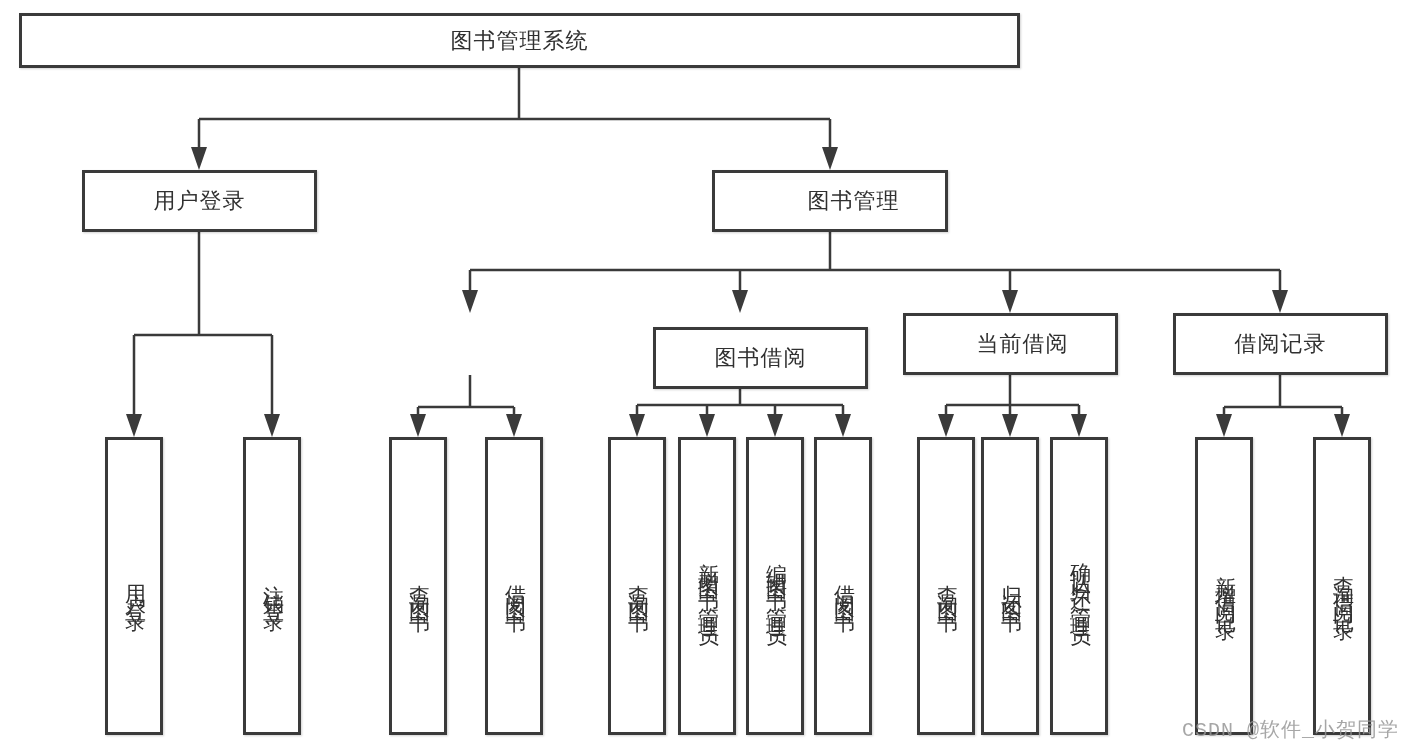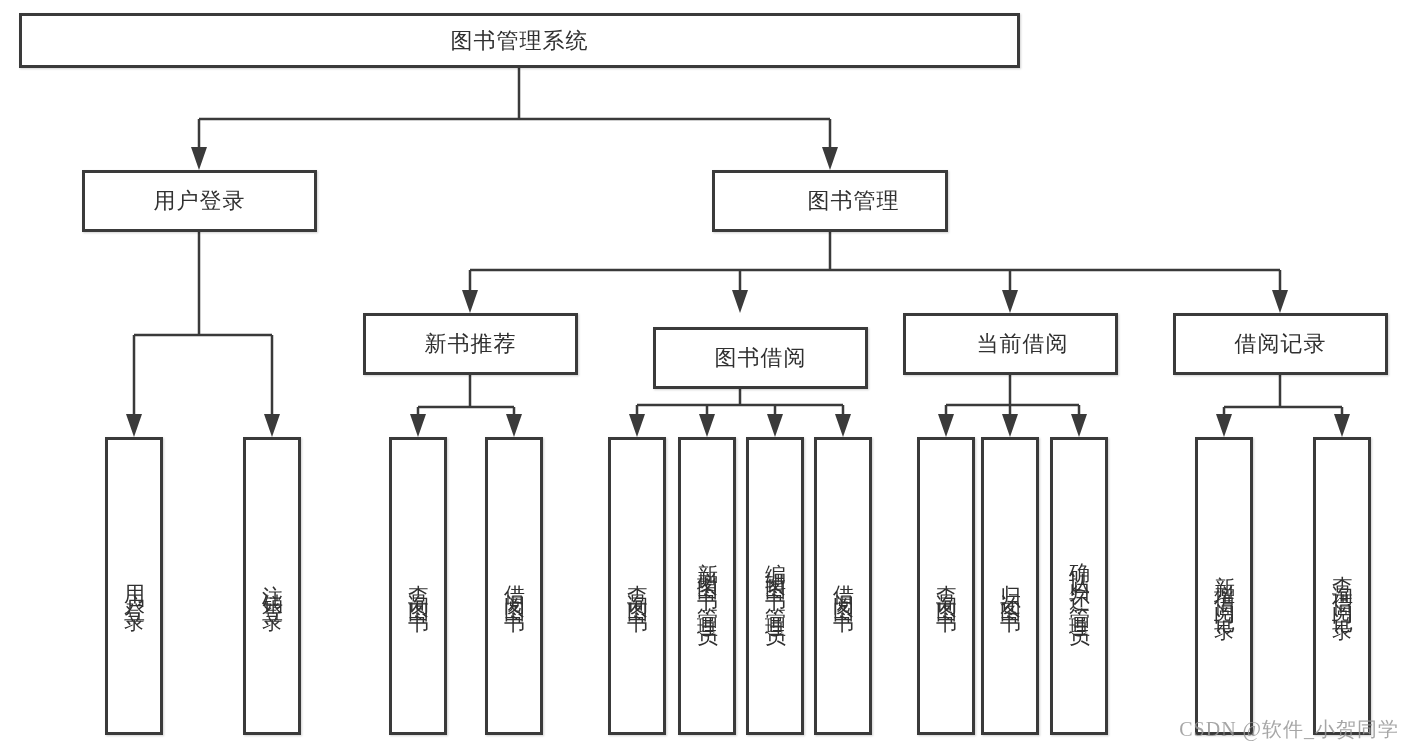--- a/index.html
+++ b/index.html
@@ -1,20 +1,20 @@
 <!DOCTYPE html>
 <html><head>
 <meta charset="utf-8">
 <style>
   html,body{margin:0;padding:0;background:#ffffff;}
   .stage{
     position:relative;
     width:1405px;height:747px;
     background:#ffffff;
-    font-family:Liberation Serif, serif;
+    font-family:Liberation Mono, monospace;
     overflow:hidden;
   }
   .wires{position:absolute;left:0;top:0;width:1405px;height:747px;}
   .node{
     position:absolute;
     box-sizing:border-box;
     background:#ffffff;
     border:3px solid #3a3a3a;
     box-shadow:1px 1px 2px rgba(0,0,0,0.18);
     display:flex;align-items:center;justify-content:center;
@@ -92,23 +92,20 @@
     <span>图书管理系统</span>
   </div>
 
   <div class="node hnode" style="left:82px;top:170px;width:235px;height:62px;">
     <span>用户登录</span>
   </div>
   <div class="node hnode" style="left:712px;top:170px;width:236px;height:62px;padding-left:47px;">
     <span>图书管理</span>
   </div>
 
-  <div class="node hnode" style="left:363px;top:313px;width:215px;height:62px;">
-    <span>新书推荐</span>
-  </div>
   <div class="node hnode" style="left:633px;top:327px;width:215px;height:62px;margin-left:20px;">
     <span>图书借阅</span>
   </div>
   <div class="node hnode" style="left:903px;top:313px;width:215px;height:62px;padding-left:24px;">
     <span>当前借阅</span>
   </div>
   <div class="node hnode" style="left:1173px;top:313px;width:215px;height:62px;justify-content:center;">
     <span>借阅记录</span>
   </div>
 

